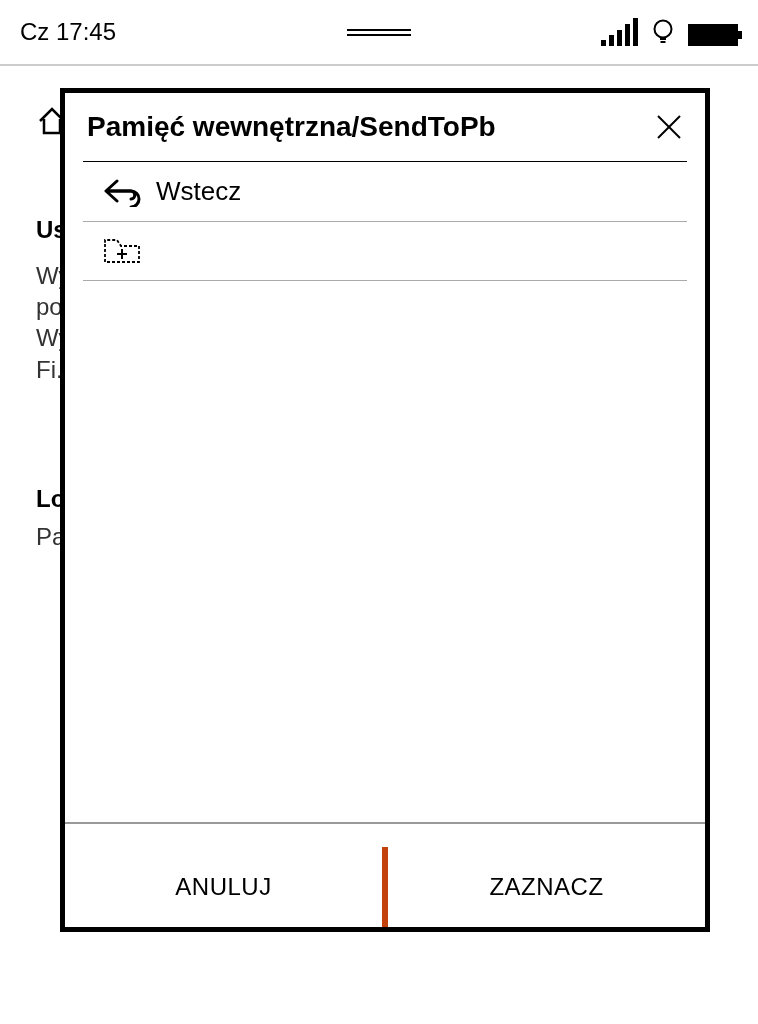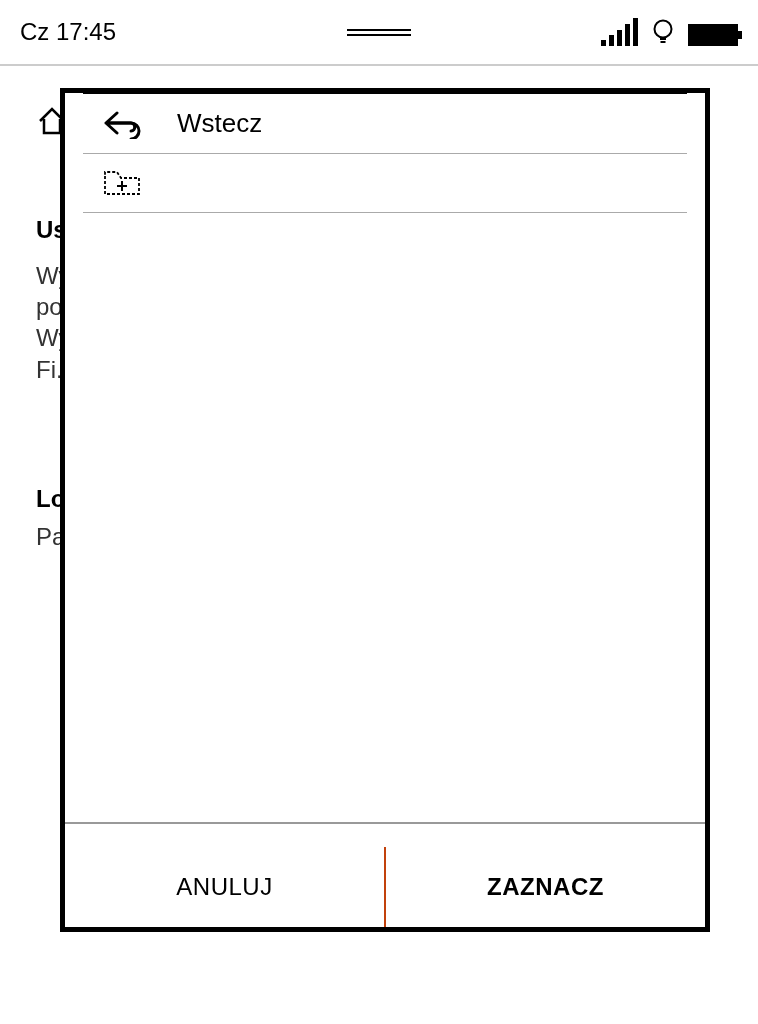--- a/index.html
+++ b/index.html
@@ -70,21 +70,21 @@
       align-items: center;
       justify-content: space-between;
       padding: 18px 22px 18px 22px;
     }
     .dialog-title { font-size: 28px; font-weight: bold; }
     .hr { height: 1px; background: #000; margin: 0 18px; }
 
     .list-item {
       display: flex;
       align-items: center;
-      gap: 36px;
+      gap: 15px;
       padding: 14px 38px;
       font-size: 26px;
     }
     .list-sep { height: 1px; background: #aaa; margin: 0 18px; }
 
     .dialog-body { flex: 1; overflow: auto; }
 
     .dialog-footer {
       display: flex;
       border-top: 2px solid #999;
@@ -92,21 +92,21 @@
     .dialog-footer button {
       flex: 1;
       border: none;
       background: #fff;
       font-size: 24px;
       letter-spacing: 0.5px;
       padding: 26px 0;
       cursor: pointer;
       margin-top: 23px;
     }
-    .dialog-footer button + button { border-left: 2px solid #c2410c; font-weight: bold; }
+    .dialog-footer button + button { border-left: 6px solid #c2410c; }
 
     svg { display: block; }
   </style>
 </head>
 <body>
 
 <div class="status-bar">
   <div class="status-left">Cz 17:45</div>
   <div class="status-center">
     <div class="line"></div>
@@ -142,20 +142,27 @@
     <div>Wy</div>
     <div>po</div>
     <div>Wy</div>
     <div>Fi.</div>
   </div>
   <div class="bg-heading2">Lo</div>
   <div class="bg-text2">Pa</div>
 </div>
 
 <div class="dialog">
+  <div class="dialog-header">
+    <div class="dialog-title">Pamięć wewnętrzna/SendToPb</div>
+    <svg width="28" height="28" viewBox="0 0 28 28" style="cursor:pointer">
+      <line x1="3" y1="3" x2="25" y2="25" stroke="#000" stroke-width="2"></line>
+      <line x1="25" y1="3" x2="3" y2="25" stroke="#000" stroke-width="2"></line>
+    </svg>
+  </div>
   <div class="hr"></div>
 
   <div class="dialog-body">
     <div class="list-item">
       <svg width="38" height="30" viewBox="0 0 38 30">
         <path d="M3 14 L14 4 M3 14 L14 24 M3 14 H28 A8 8 0 0 1 28 30" fill="none" stroke="#000" stroke-width="3" stroke-linecap="round" stroke-linejoin="round"></path>
         <path d="M6 14 H28 C33 14 33 22 28 22" fill="none" stroke="#000" stroke-width="3" stroke-linecap="round"></path>
       </svg>
       <span>Wstecz</span>
     </div>

